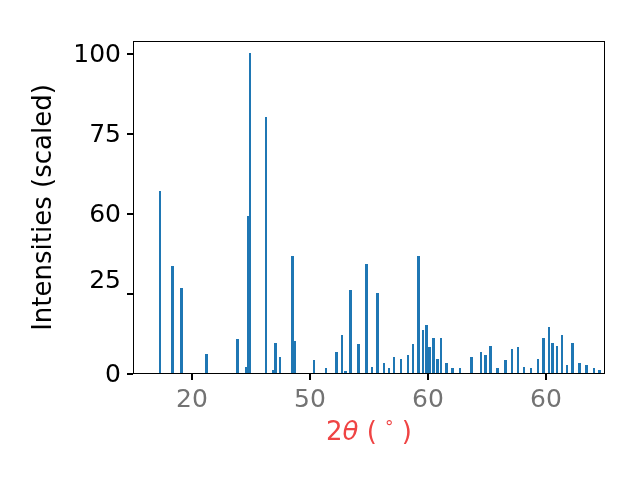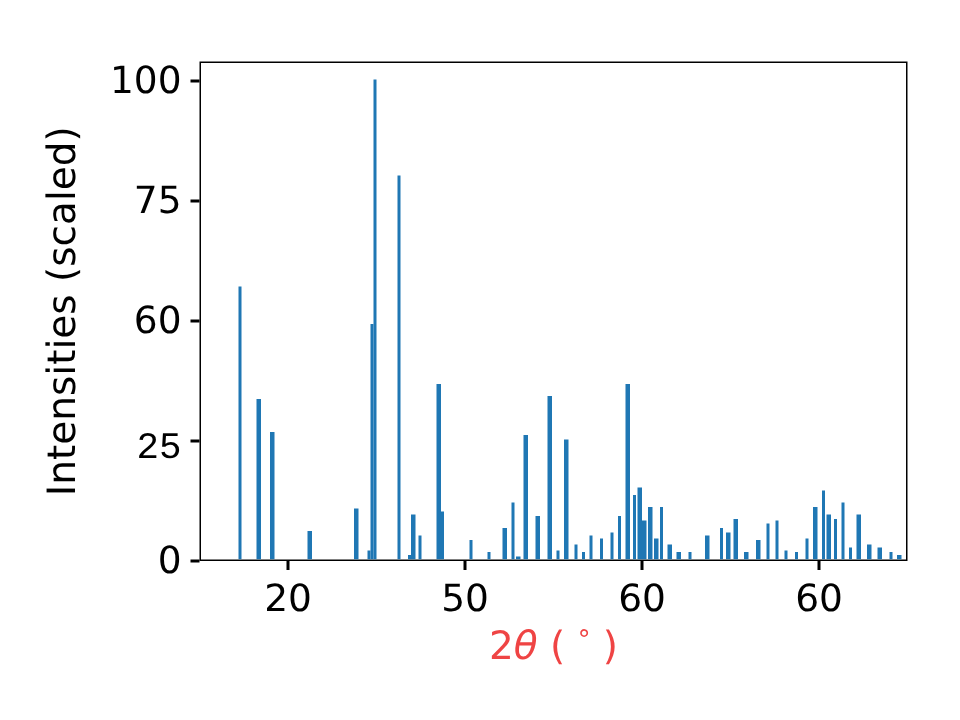--- a/index.html
+++ b/index.html
@@ -70,21 +70,21 @@
     position: absolute;
     width: 1.6px;
     height: 6px;
     background: #000000;
     top: 374px;
   }
   .xtick-label {
     position: absolute;
     top: 386px;
     font-size: 25px;
-    color: #000000;
+    color: #737373;
     line-height: 1;
     white-space: nowrap;
     transform: translateX(-50%);
   }
 
   
   #xlabel {
     position: absolute;
     left: 133px;
     width: 472px;
@@ -186,21 +186,21 @@
         <div class="bar" style="left: 451.291px; width: 2.478px; height: 8.00481px; background: rgb(31, 119, 180);"></div>
         <div class="bar" style="left: 458.961px; width: 2.478px; height: 4.80288px; background: rgb(31, 119, 180);"></div>
         <div class="bar" style="left: 464.271px; width: 2.478px; height: 3.20192px; background: rgb(31, 119, 180);"></div>
       </div>
   </div>
 
   <div id="yticks">
       <div class="ytick-mark" style="top: 373.2px;"></div>
       <div class="ytick-label" style="top: 361px;">0</div>
       <div class="ytick-mark" style="top: 293.152px;"></div>
-      <div class="ytick-label" style="top: 286px; font-family: Liberation Mono, monospace;">25</div>
+      <div class="ytick-label" style="top: 267px;">25</div>
       <div class="ytick-mark" style="top: 213.104px;"></div>
       <div class="ytick-label" style="top: 200.904px;">60</div>
       <div class="ytick-mark" style="top: 133.056px;"></div>
       <div class="ytick-label" style="top: 120.856px;">75</div>
       <div class="ytick-mark" style="top: 53.0077px;"></div>
       <div class="ytick-label" style="top: 40.8077px;">100</div>
     </div>
 
   <div id="xticks">
       <div class="xtick-mark" style="left: 191.2px;"></div>

